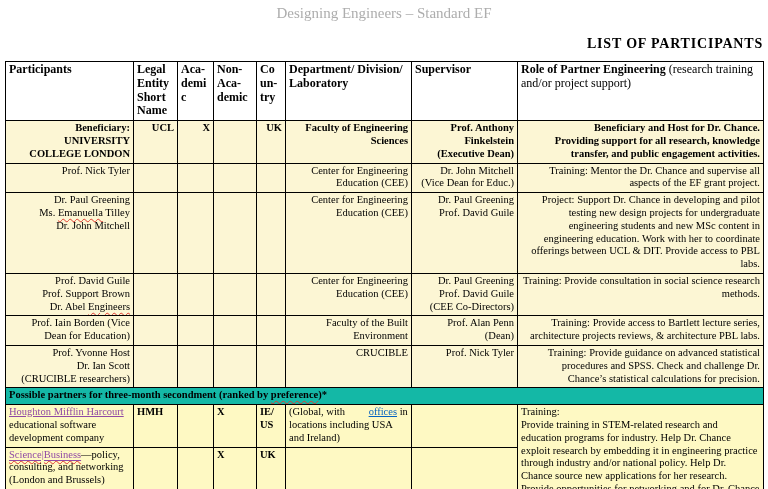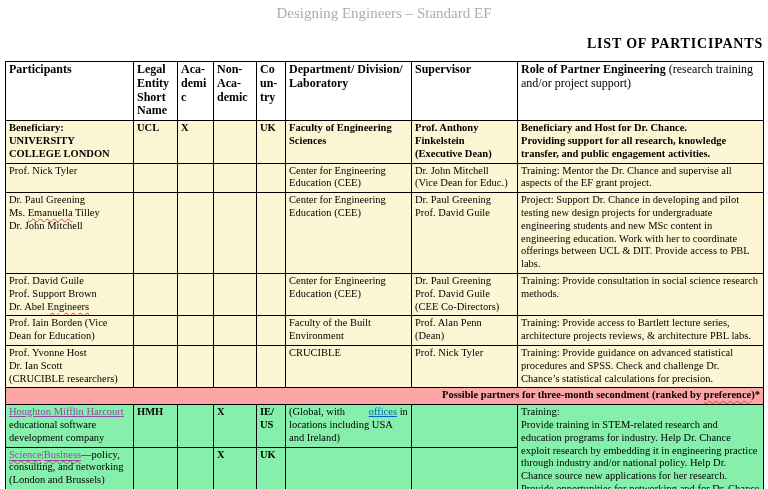--- a/index.html
+++ b/index.html
@@ -32,23 +32,23 @@
   }
   th, td {
     border: 1px solid #000;
     vertical-align: top;
     padding: 1px 3px 2px 3px;
     text-align: left;
     overflow: hidden;
   }
   th { font-size: 12px; line-height: 1.15; font-weight: bold; }
   .pre { white-space: pre-line; }
-  .row-yellow td { background: #fcf6d4; }
-  .row-gray td { background: #fca5a5; font-weight: bold; text-align: right; }
-  .row-cyan td { background: #86efac; }
+  .row-yellow td { background: #fcf6d4; text-align: right; }
+  .row-gray td { background: #14b8a6; font-weight: bold; }
+  .row-cyan td { background: #fef9c3; }
   .bold td, .bold { font-weight: bold; }
   .linkp { color: #9049a5; text-decoration: underline; }
   .linkb { color: #0563c1; text-decoration: underline; margin-left: 21px; }
   .sq { text-decoration: underline wavy #e03a2f 1px; text-underline-offset: 2px; }
 </style>
 </head>
 <body>
 
 <div class="doc-header">Designing Engineers – Standard EF</div>
 <div class="doc-title">LIST OF PARTICIPANTS</div>

